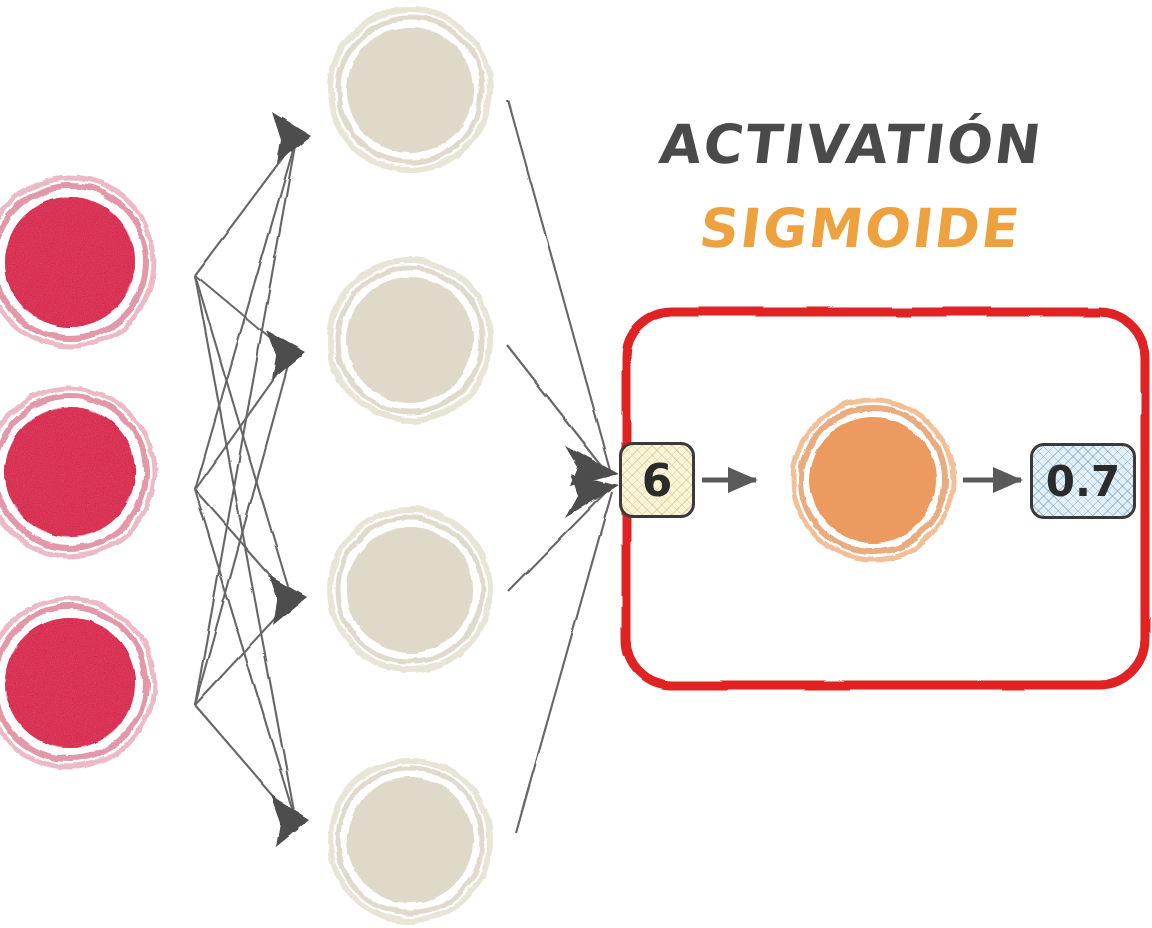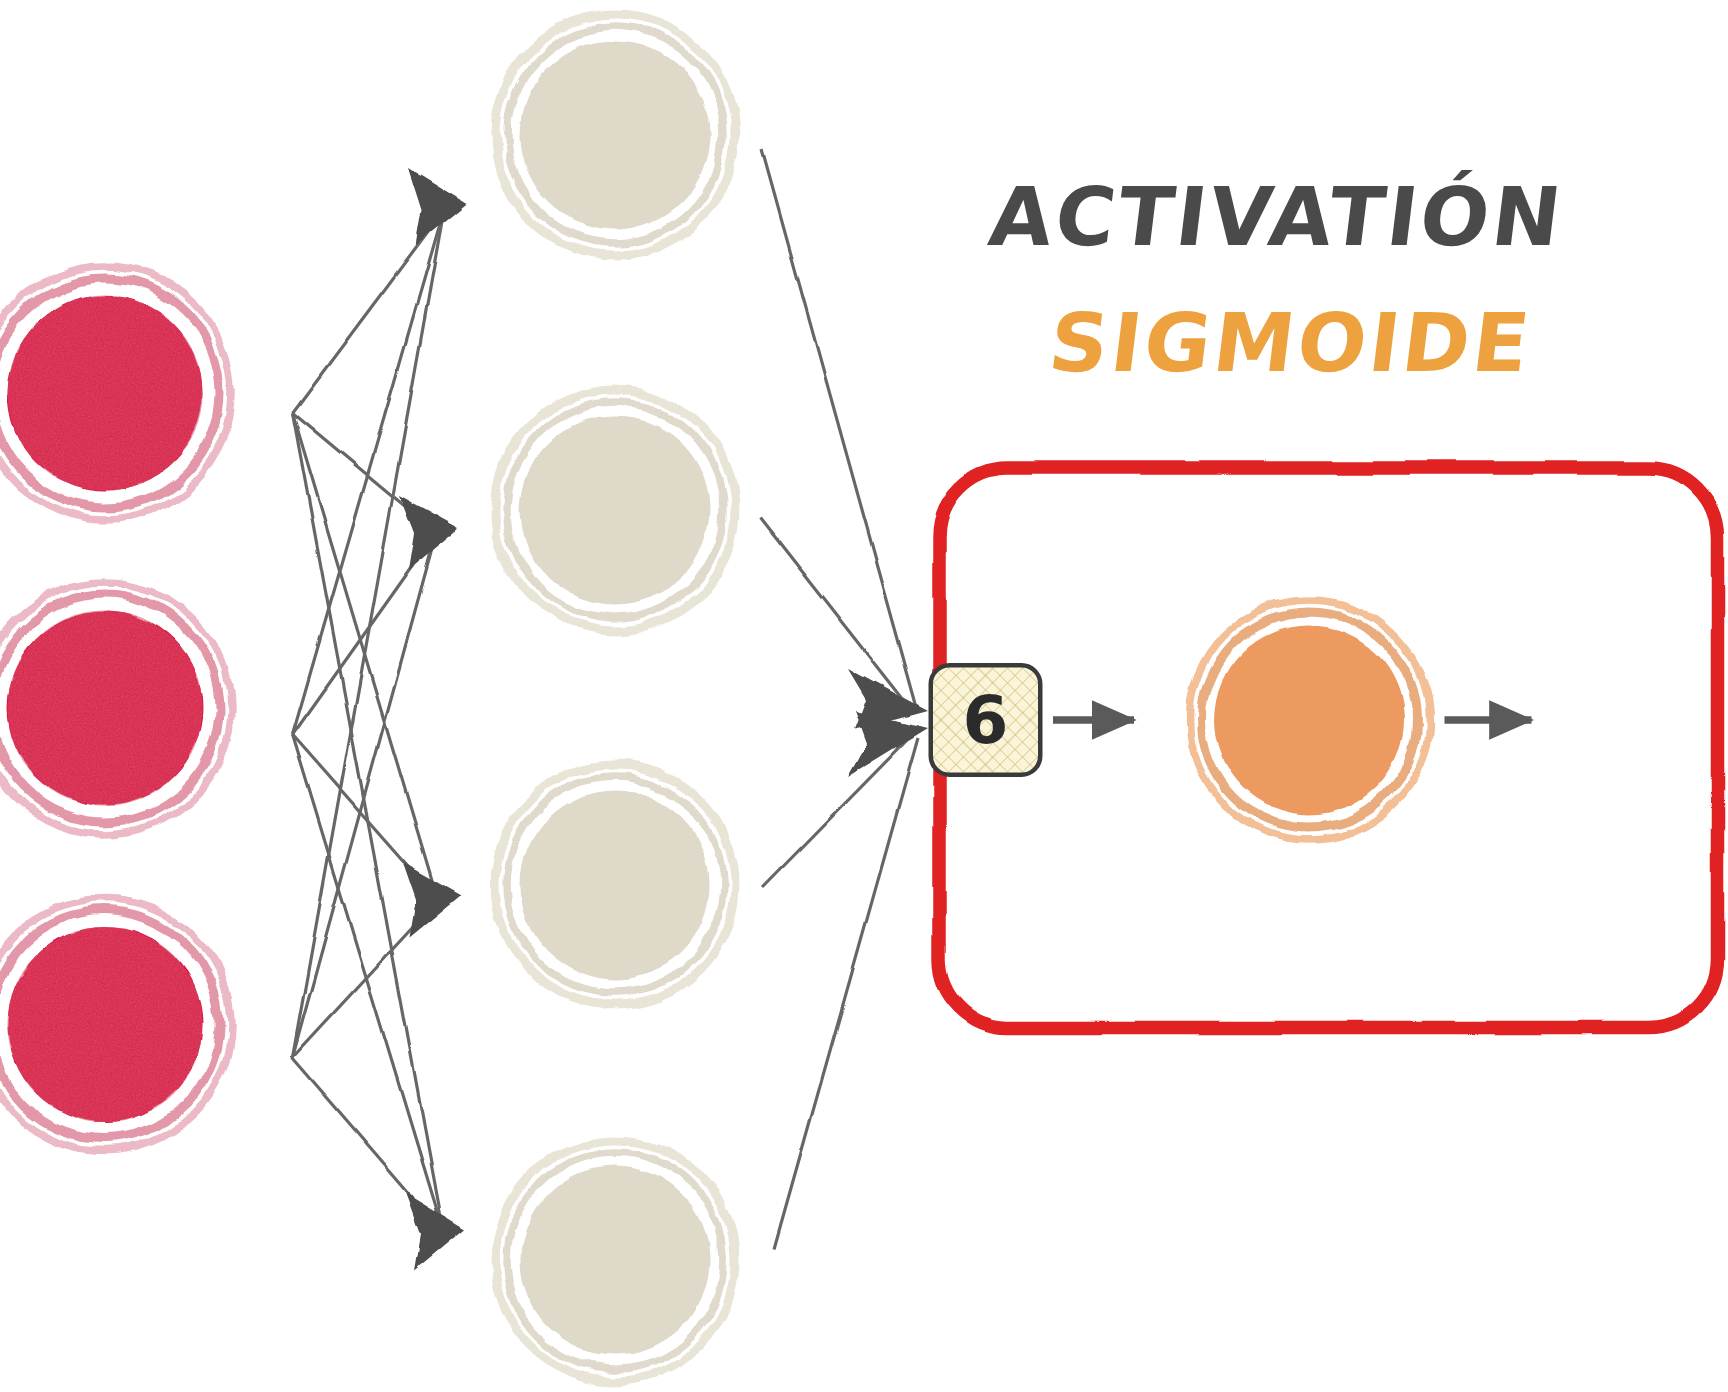--- a/index.html
+++ b/index.html
@@ -219,14 +219,15 @@
       <line x1="963" y1="480" x2="1021" y2="480" marker-end="url(#arrowGray)"></line>
     </g>
   </svg>
 
   <div class="hand-text" id="title-activation">ACTIVATIÓN</div>
 
   <div class="hand-text" id="title-sigmoide">SIGMOIDE</div>
 
   <div class="value-box" id="box-input-sum">6</div>
 
+  <div class="value-box" id="box-output-value">0.7</div>
 
 </div>
 
 </body></html>

